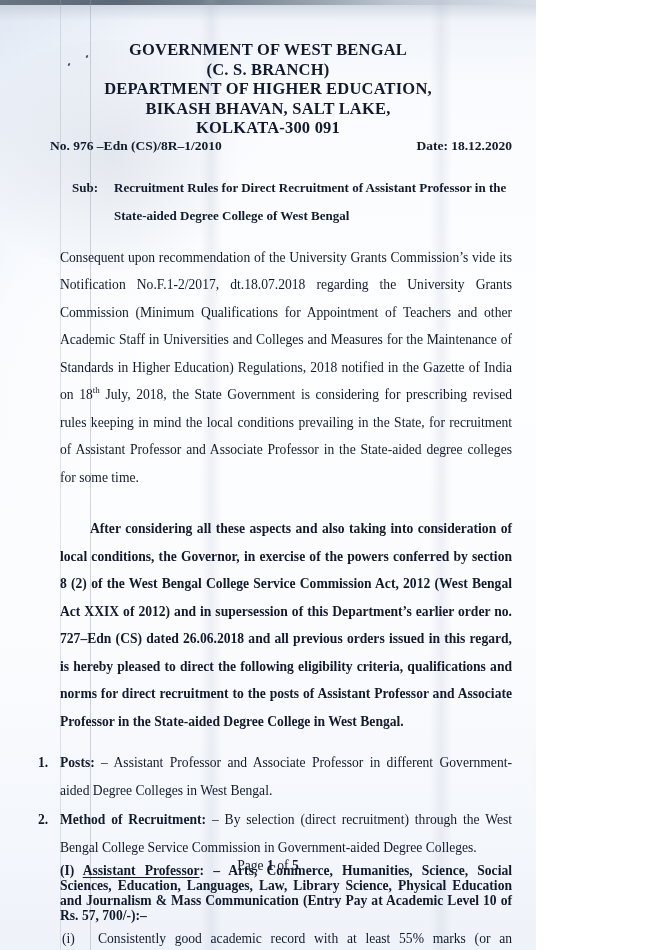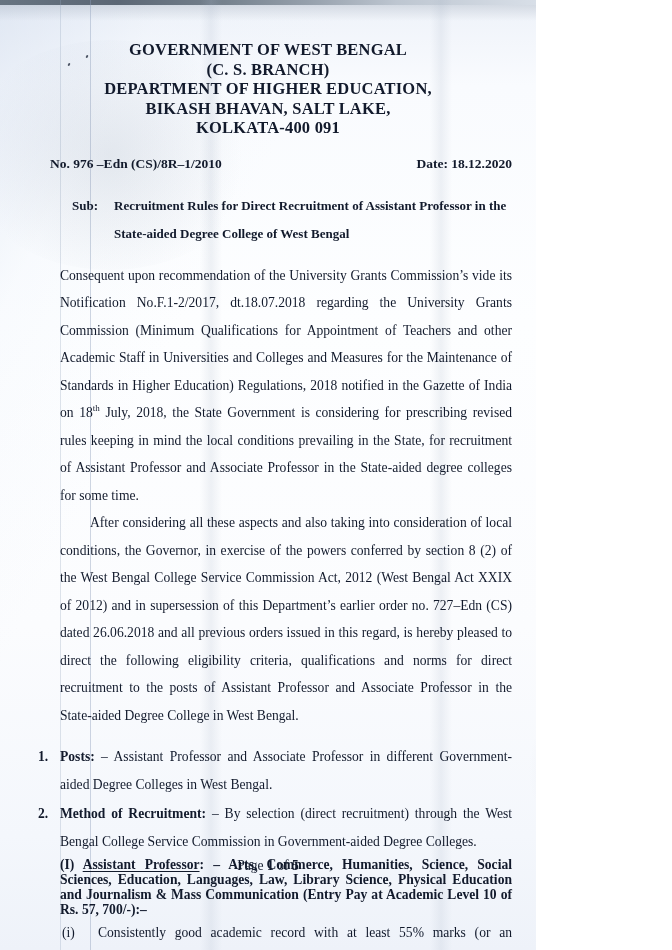--- a/index.html
+++ b/index.html
@@ -83,21 +83,20 @@
     font-size: 16.5px;
     line-height: 19.5px;
     letter-spacing: .2px;
     padding-top: 40px;
   }
   .letterhead div { white-space: nowrap; }
 
   
   .refrow {
     position: relative;
-    margin-top: 18px;
     height: 18px;
     font-weight: bold;
     font-size: 13.5px;
   }
   .refno { position: absolute; left: 38px; top: 0; white-space: nowrap; }
   .refdate { position: absolute; right: 12px; top: 0; white-space: nowrap; }
 
   .notification {
     text-align: center;
     font-weight: bold;
@@ -128,21 +127,21 @@
   
   .para {
     font-size: 13.6px;
     line-height: 27.5px;
     text-align: justify;
     text-justify: inter-word;
     margin: 0;
     padding: 0 12px 0 48px;
   }
   .para.first { margin-top: 14px; }
-  .para.second { margin-top: 0; text-indent: 30px; }
+  .para.second { margin-top: 24px; text-indent: 30px; font-weight: bold; }
 
   sup {
     font-size: 9px;
     vertical-align: super;
     line-height: 0;
   }
 
   
   .numlist {
     margin: 14px 0 0 0;
@@ -227,21 +226,21 @@
   <div class="ink-dot" style="left:68px; top:63px;"></div>
   <div class="ink-dot" style="left:86px; top:55px;"></div>
 
   <div class="content">
 
     <div class="letterhead">
       <div>GOVERNMENT OF WEST BENGAL</div>
       <div>(C. S. BRANCH)</div>
       <div>DEPARTMENT OF HIGHER EDUCATION,</div>
       <div>BIKASH BHAVAN, SALT LAKE,</div>
-      <div>KOLKATA-400 091</div>
+      <div>KOLKATA-300 091</div>
     </div>
 
     <div class="refrow">
       <span class="refno">No.  976 –Edn (CS)/8R–1/2010</span>
       <span class="refdate">Date: 18.12.2020</span>
     </div>
 
 
     <div class="subject">
       <div class="subject-label">Sub:</div>

